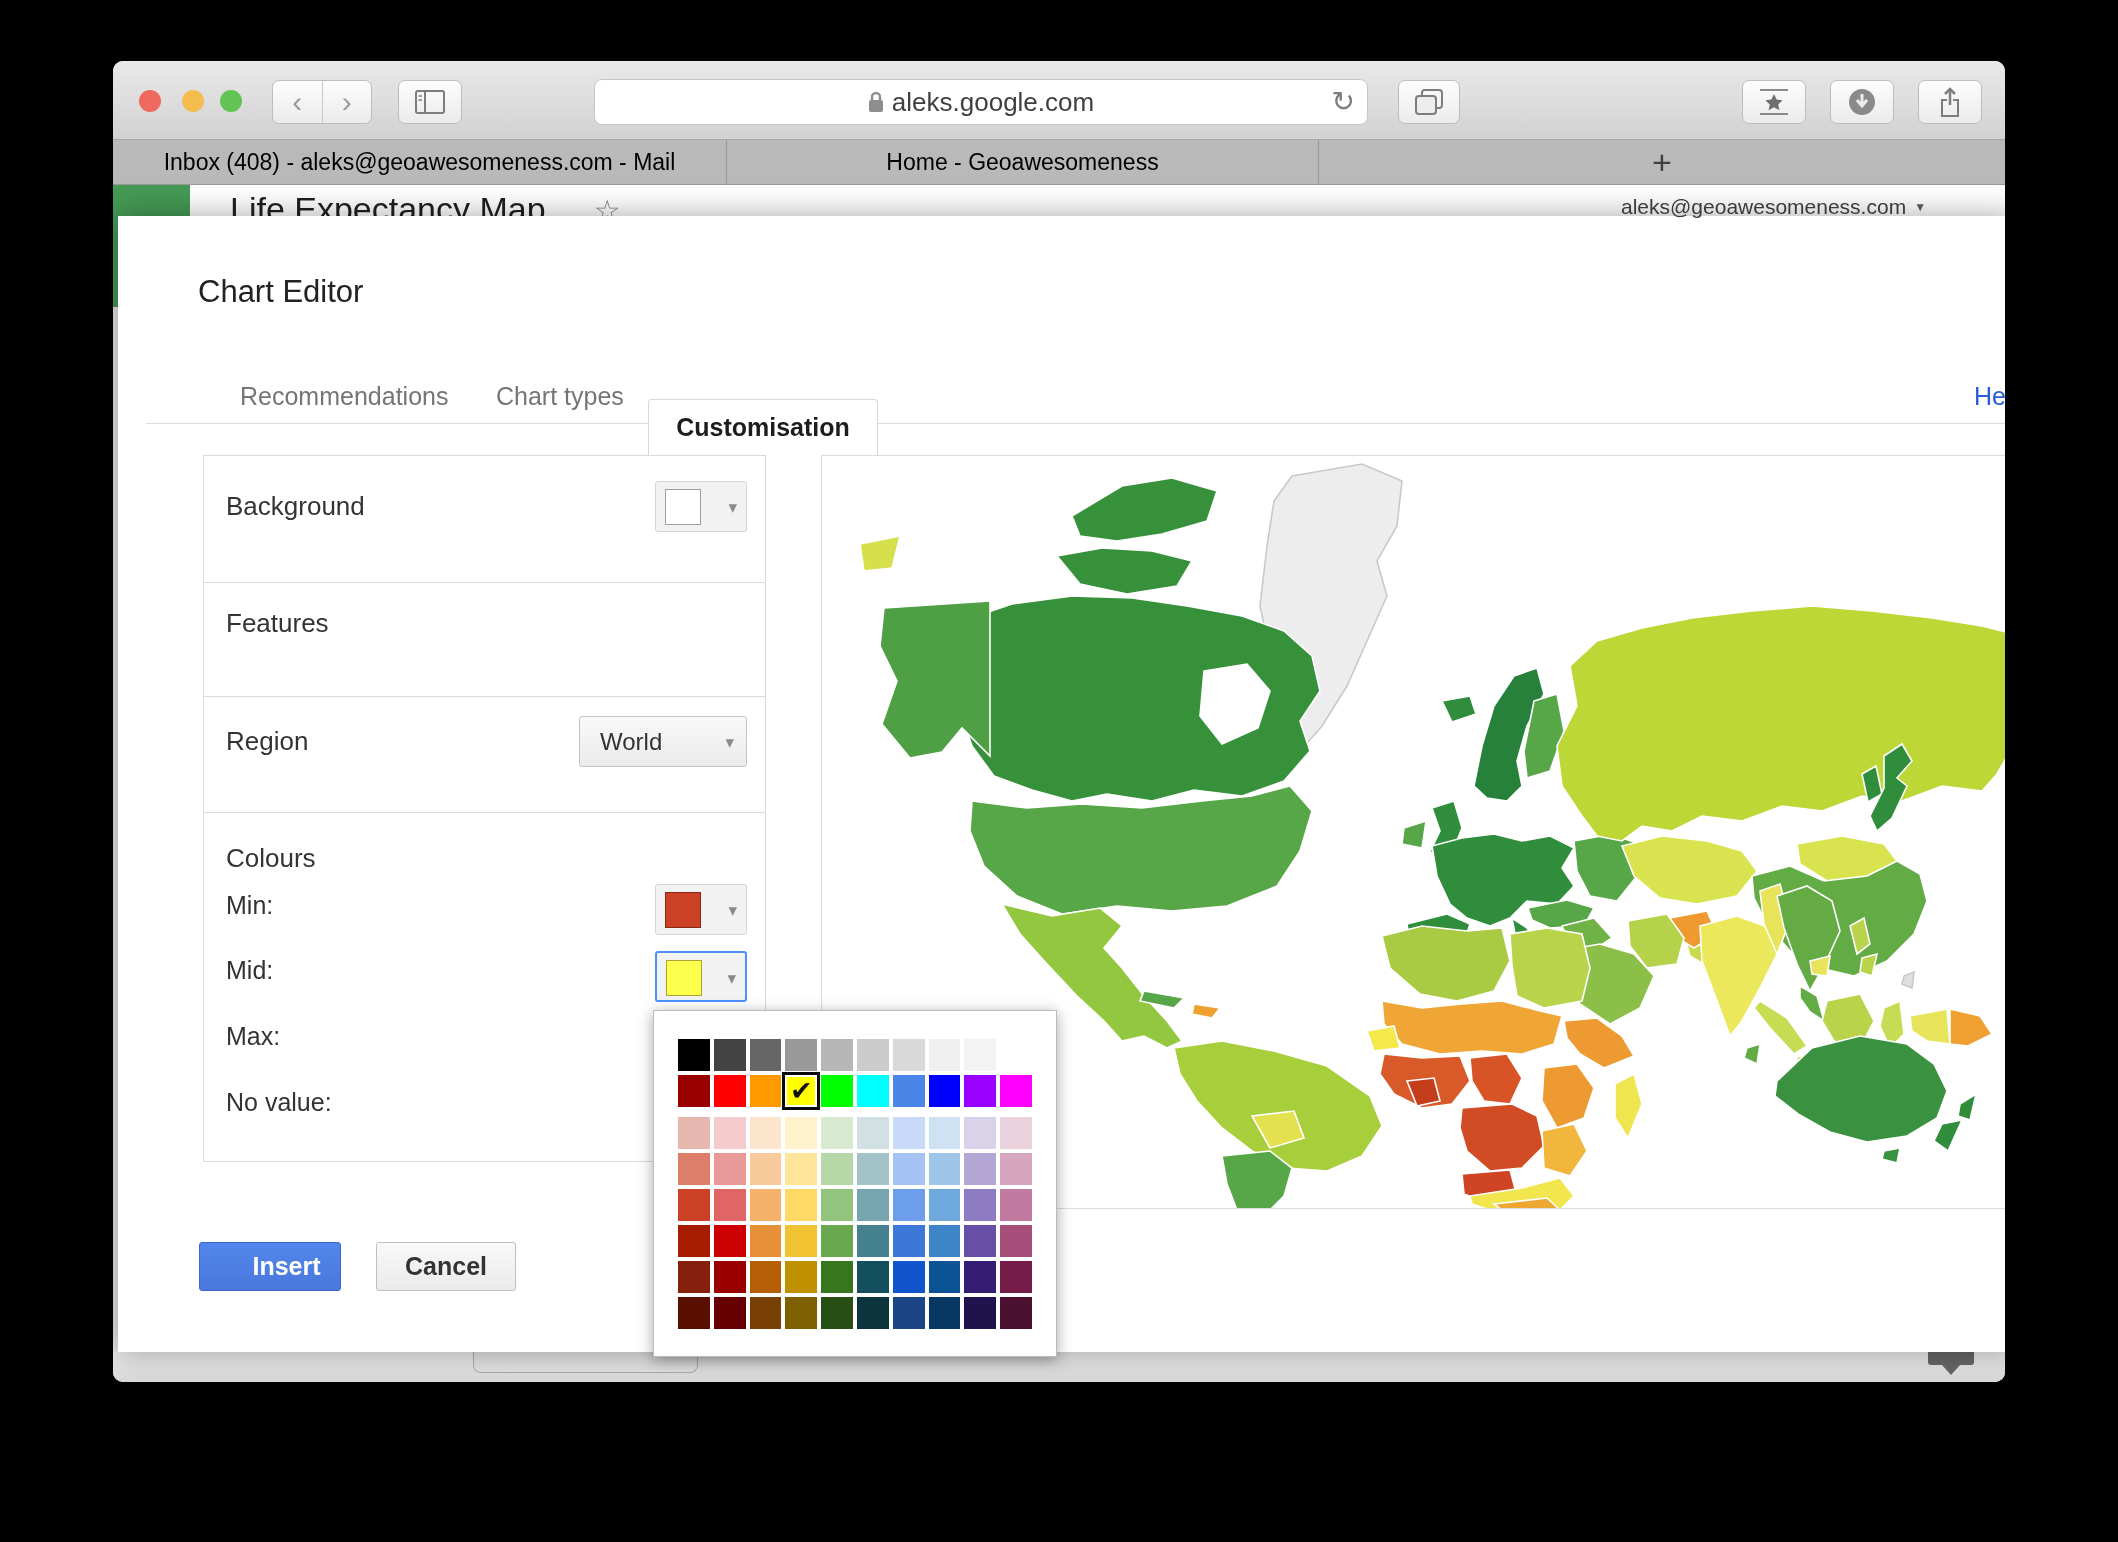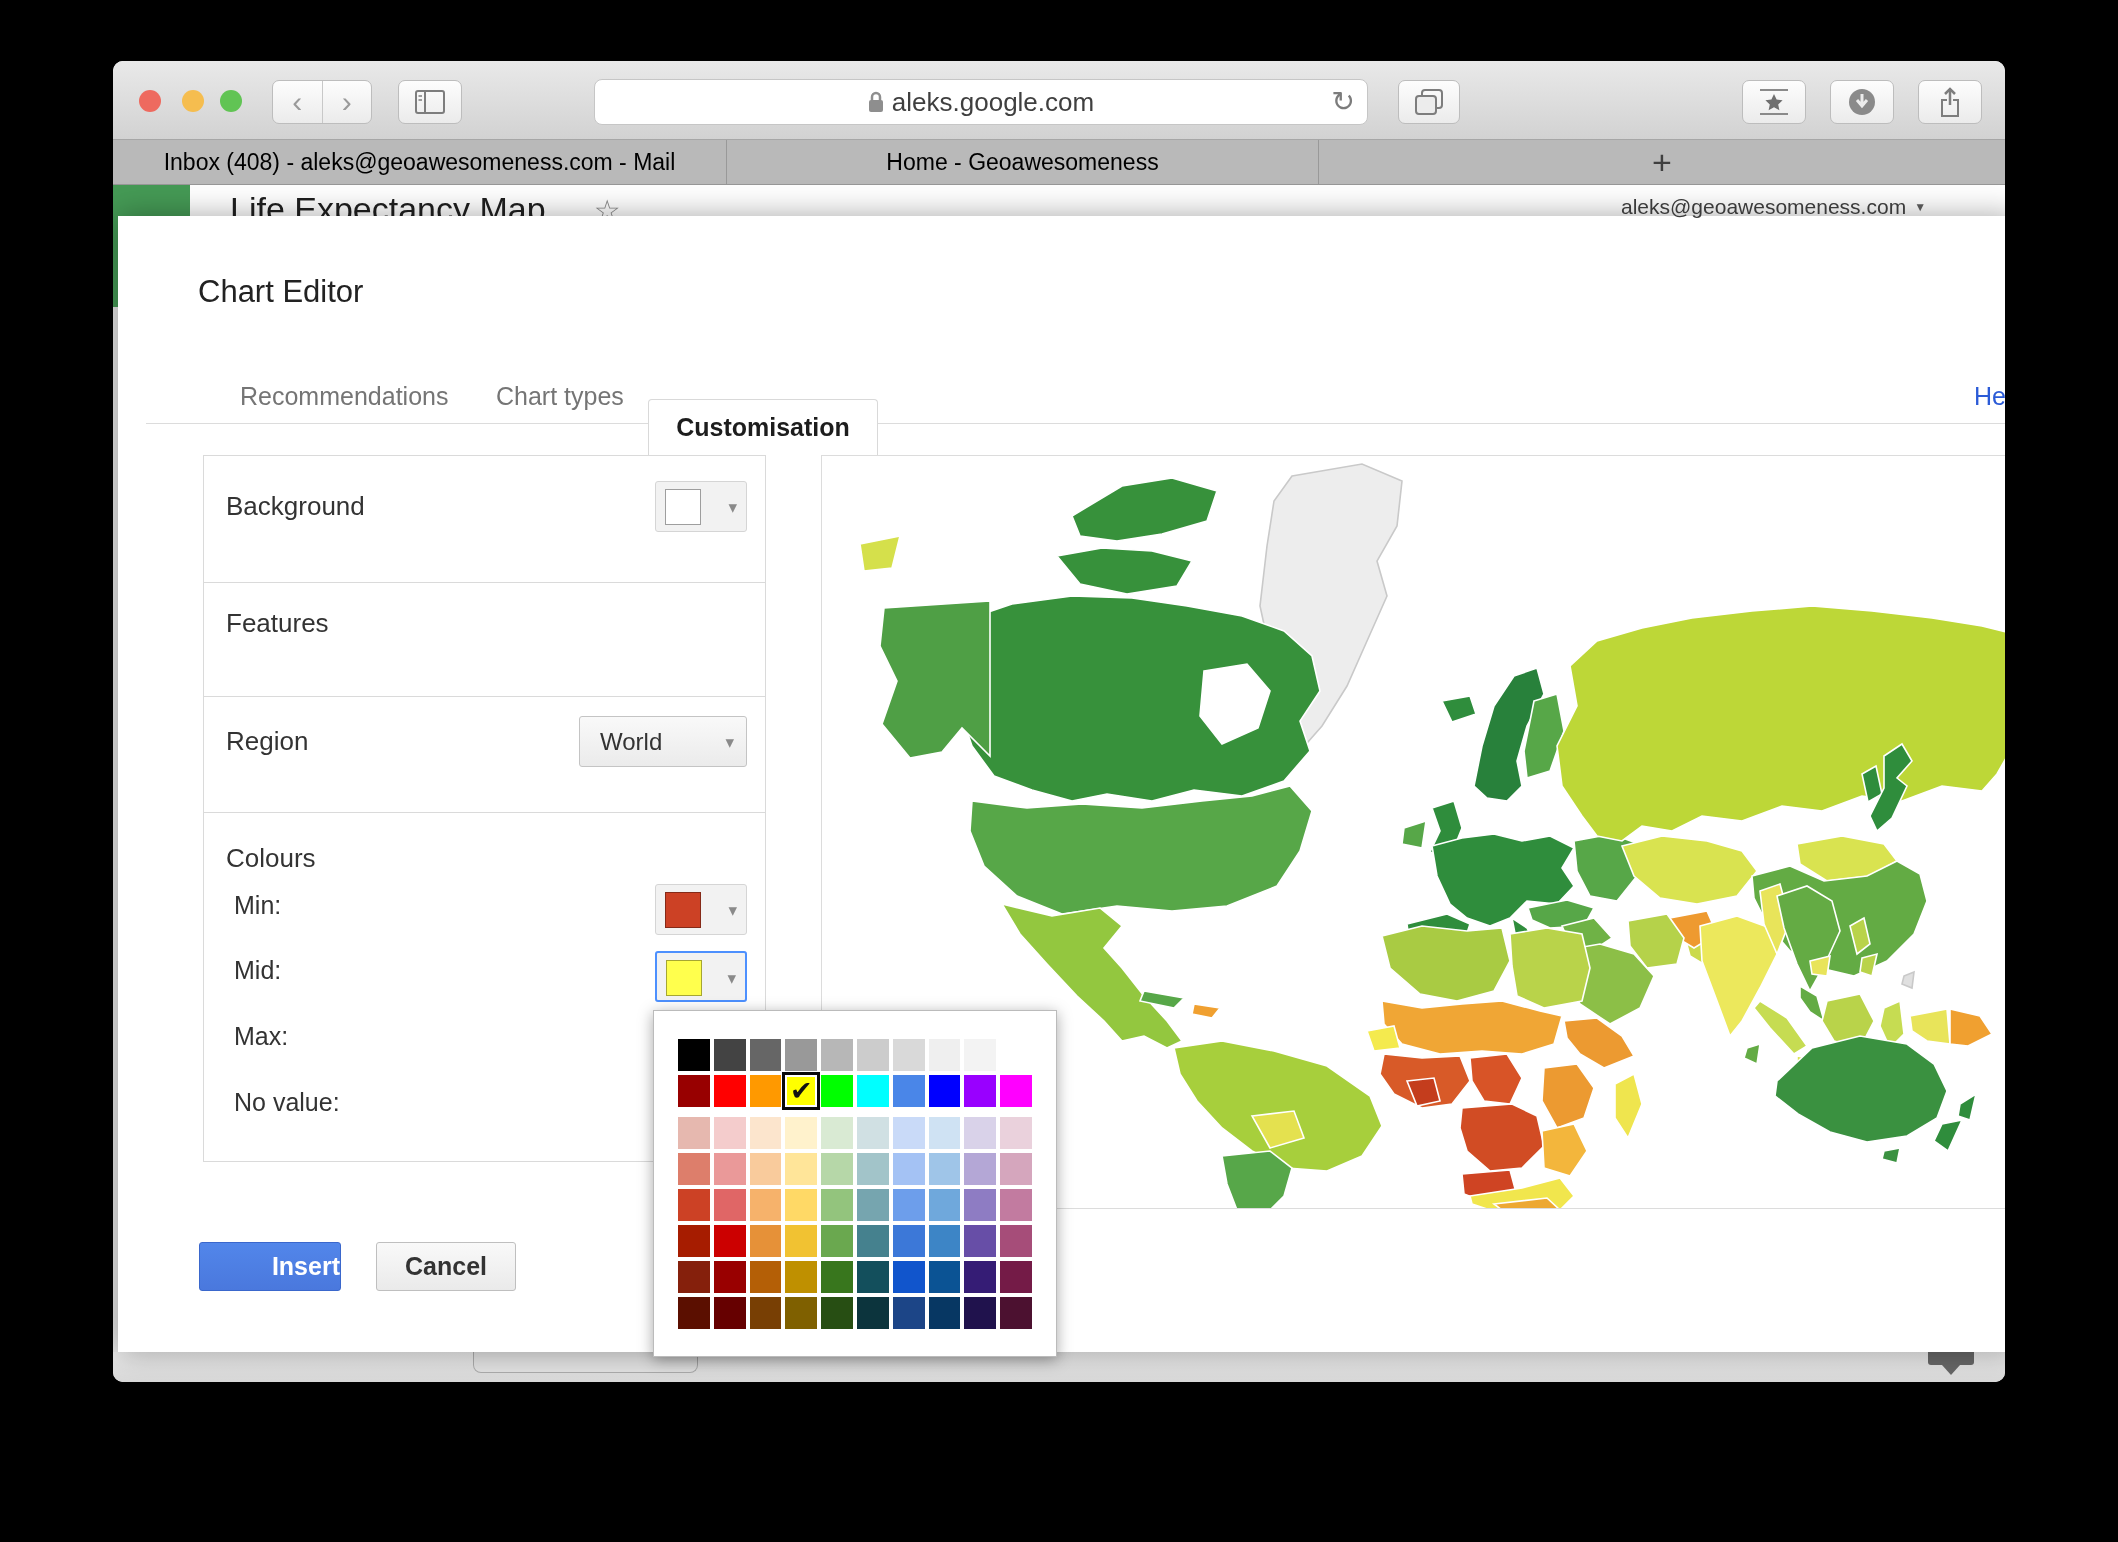--- a/index.html
+++ b/index.html
@@ -31,35 +31,35 @@
   .dialog{position:absolute;left:5px;top:155px;width:1900px;height:1136px;background:#fff;box-shadow:0 0 30px rgba(0,0,0,.35);z-index:10;}
   .dlg-title{position:absolute;left:80px;top:58px;font-size:31px;color:#222;}
   .dlg-tab{position:absolute;top:166px;font-size:25px;color:#757575;cursor:pointer;}
   .dlg-tab-active{position:absolute;left:530px;top:152px;width:230px;height:56px;background:#fff;border:1px solid #d9d9d9;border-bottom:none;border-radius:4px 4px 0 0;text-align:center;line-height:55px;font-size:25px;font-weight:bold;color:#1d1d1d;z-index:2;margin-top:31px;}
   .tab-underline{position:absolute;left:28px;top:207px;width:1880px;height:1px;background:#dcdcdc;}
   .help{position:absolute;left:1856px;top:166px;font-size:25px;color:#2b5bd7;}
   
   .panel{position:absolute;left:85px;top:239px;width:563px;height:707px;border:1px solid #dadada;}
   .divider{position:absolute;left:0;width:100%;height:1px;background:#dadada;}
   .plabel{position:absolute;left:22px;font-size:26px;color:#333;}
-  .rowlabel{position:absolute;left:22px;font-size:25px;color:#333;margin-left:8px;}
+  .rowlabel{position:absolute;left:22px;font-size:25px;color:#333;}
   .swatch-btn{position:absolute;left:451px;width:92px;height:51px;background:#f2f2f2;border:1px solid #d5d5d5;border-radius:3px;}
   .swatch-btn .sw{position:absolute;left:9px;top:7px;width:36px;height:36px;border:1px solid rgba(0,0,0,.35);background:#fff;}
   .swatch-btn .caret{position:absolute;right:9px;top:15px;font-size:17px;color:#8a8a8a;}
   .swatch-btn.focused{border:2px solid #4d90fe;}
   .world-btn{position:absolute;left:375px;top:260px;width:168px;height:51px;background:linear-gradient(#f9f9f9,#ebebeb);border:1px solid #c4c4c4;border-radius:3px;font-size:24px;font-weight:normal;color:#333;display:flex;align-items:center;padding-left:20px;}
   .world-btn .caret{position:absolute;right:12px;top:15px;font-size:17px;color:#8a8a8a;}
   
   .mapbox{position:absolute;left:703px;top:239px;width:1320px;height:754px;border:1px solid #dcdcdc;background:#fff;overflow:hidden;}
   .mapbox svg{display:block;}
   .mapbox path{stroke:#fff;stroke-width:1.6;}
   .mapbox path.nodata{stroke:#c9c9c9;}
   .mapbox path.water{stroke:#fff;}
   
-  .btn-insert{position:absolute;left:81px;top:1026px;width:142px;height:49px;background:linear-gradient(#5286ea,#4a78dd);border:1px solid #3a67cc;border-radius:3px;color:#fff;font-size:25px;font-weight:bold;text-align:right;line-height:47px;padding-left:33px;}
+  .btn-insert{position:absolute;left:81px;top:1026px;width:142px;height:49px;background:linear-gradient(#5286ea,#4a78dd);border:1px solid #3a67cc;border-radius:3px;color:#fff;font-size:25px;font-weight:bold;text-align:center;line-height:47px;padding-left:33px;}
   .btn-cancel{position:absolute;left:258px;top:1026px;width:140px;height:49px;background:linear-gradient(#f9f9f9,#eaeaea);border:1px solid #bfbfbf;border-radius:3px;color:#333;font-size:25px;font-weight:bold;text-align:center;line-height:47px;}
   
   .popup{position:absolute;left:535px;top:794px;width:404px;height:347px;background:#fff;border:1px solid #bbb;box-shadow:0 3px 14px rgba(0,0,0,.35);z-index:40;padding:28px 24px 0 24px;}
   .prow{display:flex;gap:4px;margin-bottom:4px;}
   .prow.blockgap{margin-top:10px;}
   .pcell{width:32px;height:32px;position:relative;}
   .pcell.sel{outline:3px solid #0a0a0a;box-shadow:inset 0 0 0 2px #fff;font-size:27px;font-weight:bold;color:#111;text-align:center;line-height:32px;}
   
   .bstrip{position:absolute;left:0;top:1291px;width:100%;height:30px;background:linear-gradient(#ededed,#d9d9d9);z-index:5;}
   .sheet-nub{position:absolute;left:360px;top:0;width:225px;height:21px;background:#e3e3e3;border:1px solid #adadad;border-top:none;border-radius:0 0 8px 8px;}

